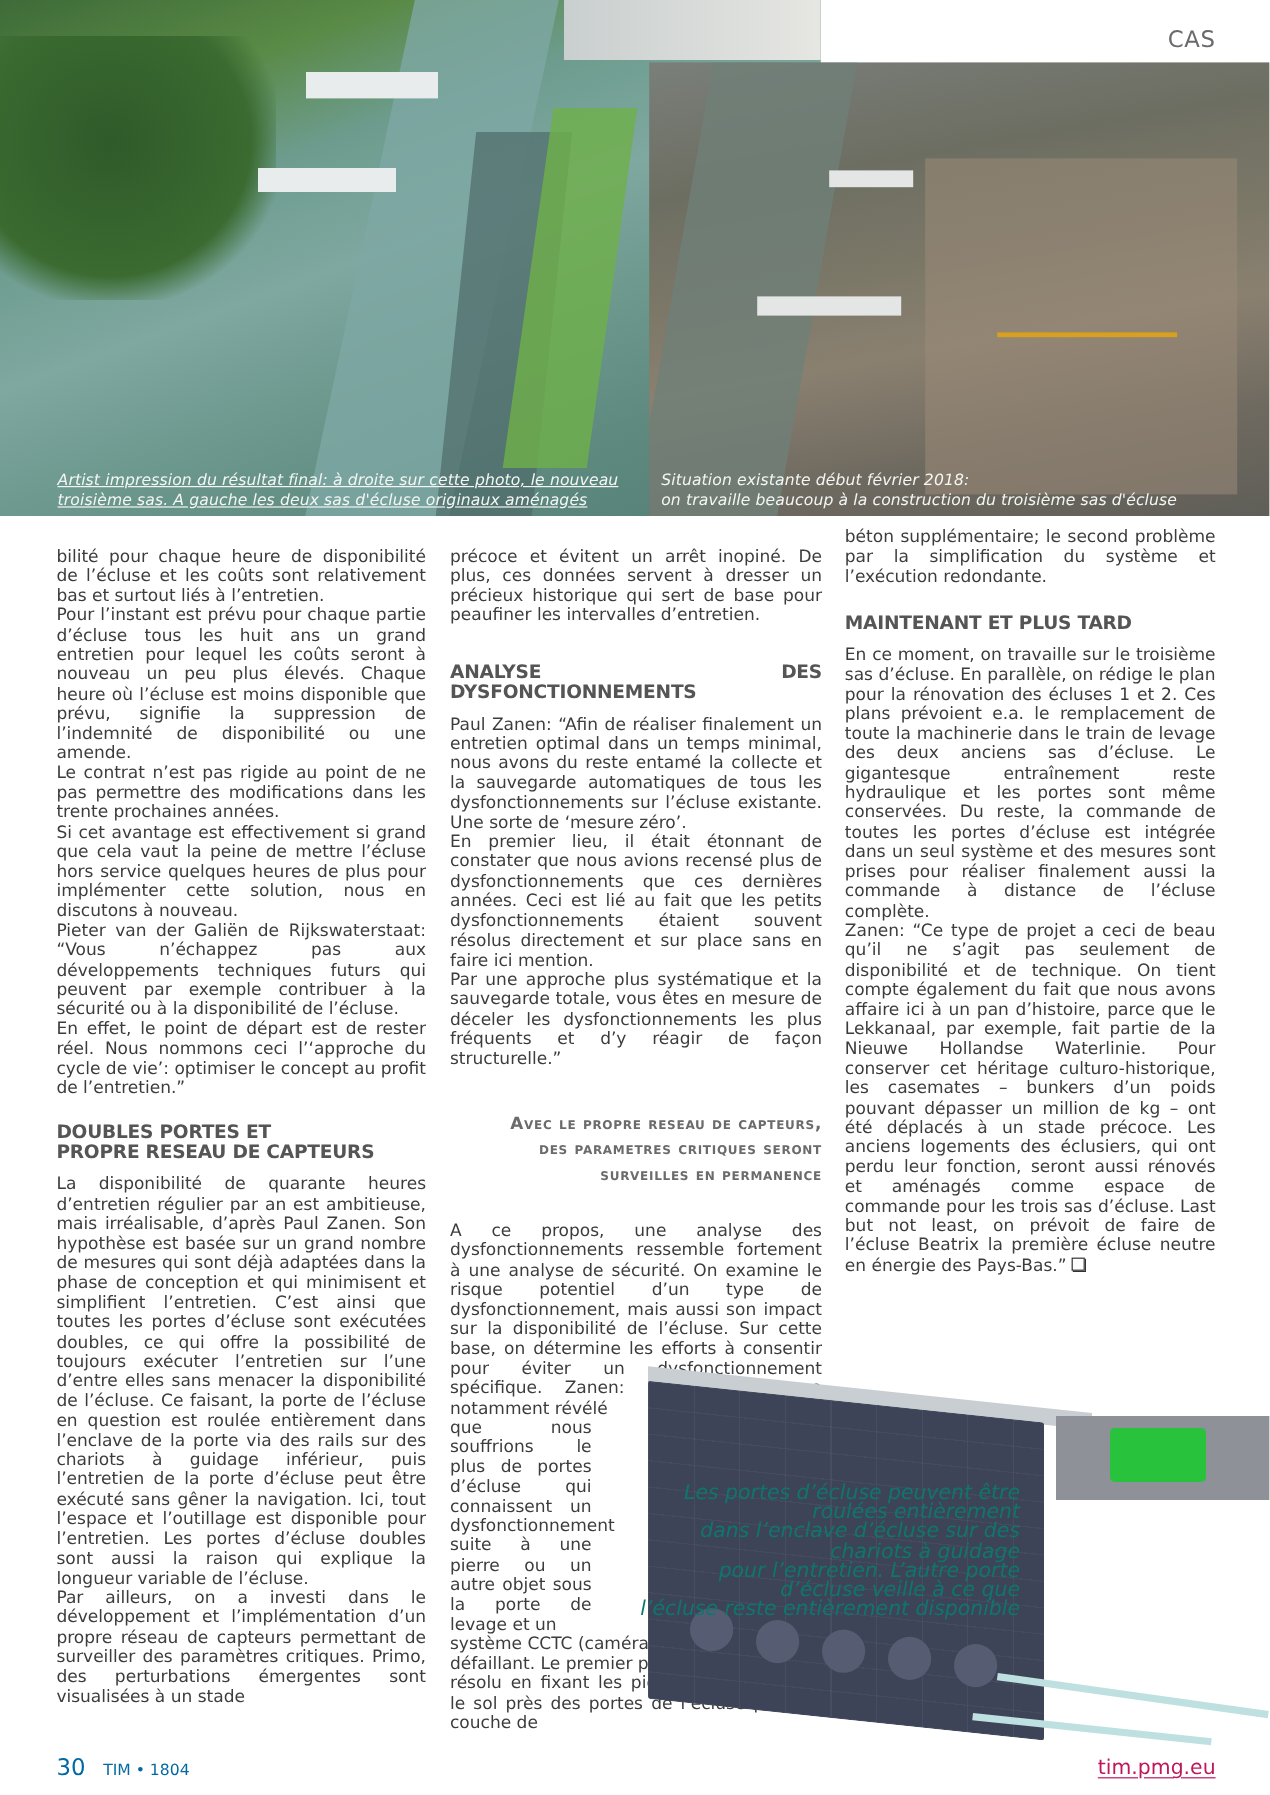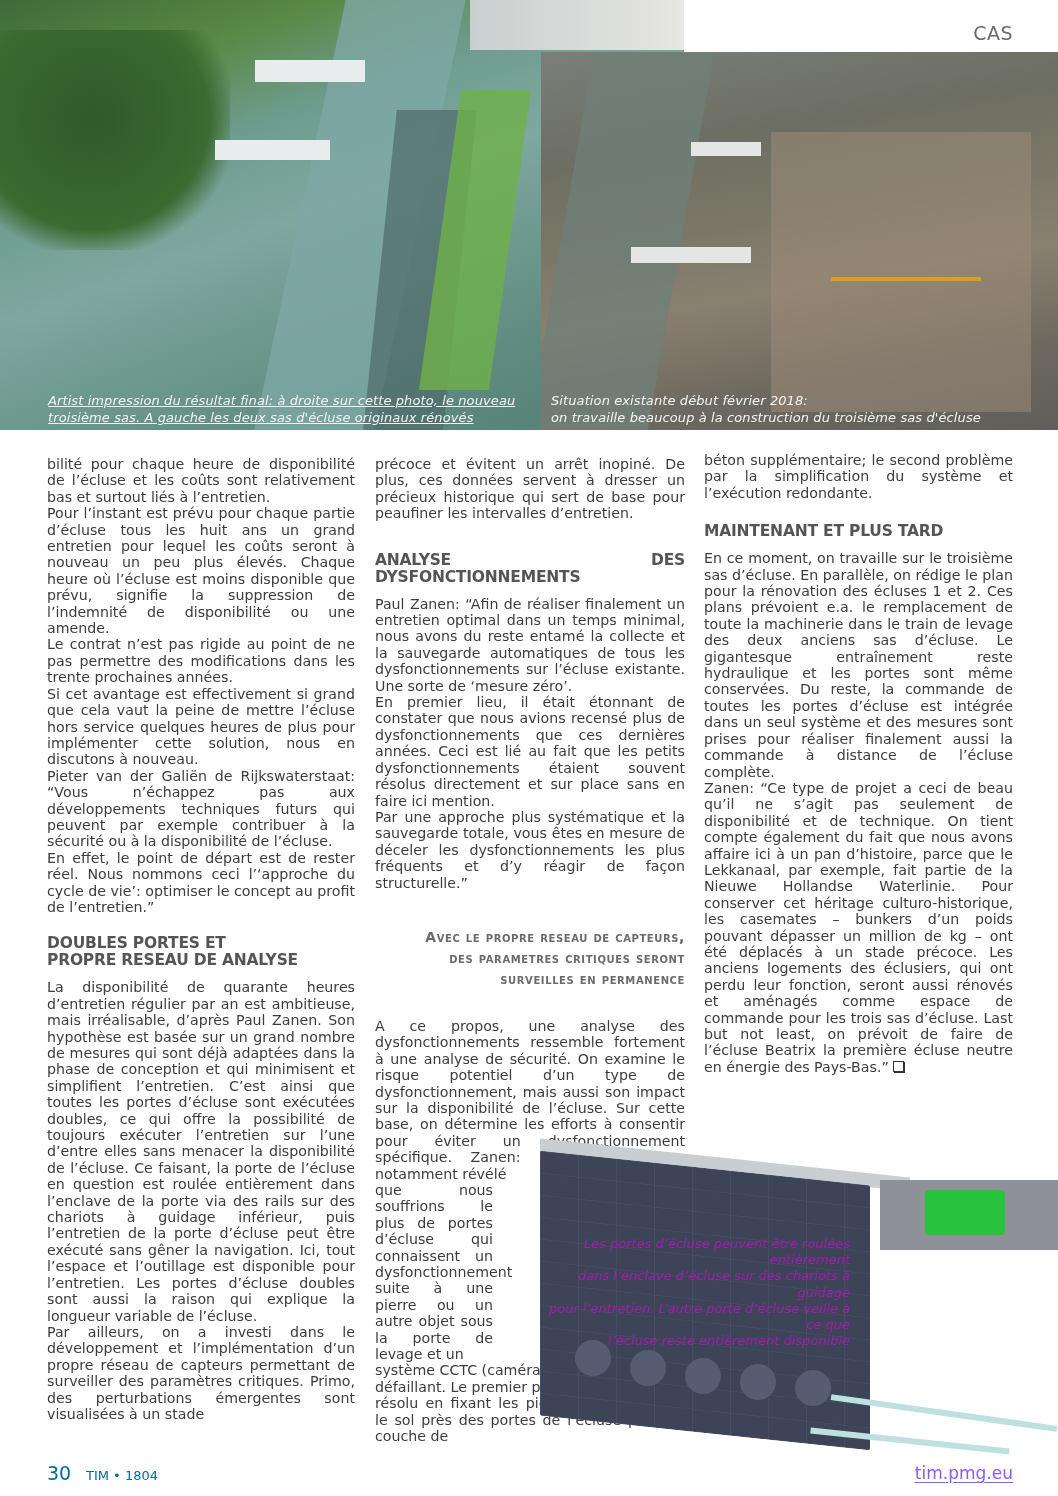--- a/index.html
+++ b/index.html
@@ -34,21 +34,21 @@
   .caption { font-style: italic; color: #f4f6f4; font-size: 13px; line-height: 17px;
              font-weight: 300; letter-spacing: 0.1px; }
   .cap-left { left: 48px; top: 392px; text-decoration: underline; }
   .cap-right { left: 551px; top: 392px; }
 
   
   .col { font-size: 14.2px; line-height: 16.4px; text-align: justify; }
   .col p { margin: 0; }
   .col1 { left: 47px; top: 456px; width: 308px; }
   .col2 { left: 375px; top: 456px; width: 310px; }
-  .col3 { left: 704px; top: 452px; width: 309px; }
+  .col3 { left: 704px; top: 440px; width: 309px; }
 
   h2.heading { font-size: 15.5px; line-height: 17px; font-weight: bold; color: #555;
                margin: 20px 0 10px 0; letter-spacing: -0.2px; }
 
   .pullquote { font-variant: small-caps; font-weight: bold; color: #6b6b6b; text-align: right;
                font-size: 14px; line-height: 21px; margin: 36px 0 28px 0; letter-spacing: 0.6px; }
 
   .narrow { width: 118px; text-align: justify; }
 
   
@@ -57,46 +57,46 @@
      transform: skewY(6deg); border-radius: 2px;
      background-image: repeating-linear-gradient(90deg, rgba(255,255,255,0.05) 0 1px, transparent 1px 38px),
                        repeating-linear-gradient(0deg, rgba(255,255,255,0.04) 0 1px, transparent 1px 22px); }
   .gate-top { left: 40px; top: 8px; width: 370px; height: 14px; background: #c9ced3; transform: skewY(6deg); }
   .circle { width: 36px; height: 36px; border-radius: 50%; background: #565d73; top: 190px; }
   .arm { left: 380px; top: 30px; width: 178px; height: 70px; background: #8e9197; }
   .green { left: 425px; top: 40px; width: 80px; height: 45px; background: #29c23c; border-radius: 4px; }
   .rail1 { left: 330px; top: 260px; width: 228px; height: 6px; background: #bfe0e0; transform: rotate(8deg); }
   .rail2 { left: 310px; top: 288px; width: 200px; height: 6px; background: #bfe0e0; transform: rotate(6deg); }
   .render-caption { right: 208px; top: 1236px; width: 320px; text-align: right; font-style: italic;
-     color: #a21caf; font-size: 13px; line-height: 16.2px; }
+     color: #0f766e; font-size: 17px; line-height: 16.2px; }
 
   
   .footer-left { left: 47px; top: 1462px; font-size: 15px; color: #0369a1; }
   .footer-left .page-num { font-size: 19px; margin-right: 10px; }
   .footer-left .mag { font-size: 13px; }
-  .footer-right { right: 45px; top: 1463px; font-size: 17px; color: #8b5cf6; text-decoration: underline; text-underline-offset: 3px; }
+  .footer-right { right: 45px; top: 1463px; font-size: 17px; color: #be185d; text-decoration: underline; text-underline-offset: 3px; }
   .end-mark { display: inline-block; width: 9px; height: 9px; border: 1.5px solid #333; margin-left: 4px; box-shadow: 1px 1px 0 #333; }
 </style>
 </head>
 <body>
 
 <div class="abs section-label">CAS</div>
 
 <div class="abs photo-left">
   <div class="abs strip-top"></div>
   <div class="abs trees"></div>
   <div class="abs canal"></div>
   <div class="abs canal2"></div>
   <div class="abs lawn"></div>
   <div class="abs gate1"></div>
   <div class="abs gate2"></div>
 </div>
 <div class="abs caption cap-left">
   <div>Artist impression du résultat final: à droite sur cette photo, le nouveau</div>
-  <div>troisième sas. A gauche les deux sas d'écluse originaux rénovés</div>
+  <div>troisième sas. A gauche les deux sas d'écluse originaux aménagés</div>
 </div>
 
 <div class="abs photo-right">
   <div class="abs water"></div>
   <div class="abs site"></div>
   <div class="abs gateA"></div>
   <div class="abs gateB"></div>
   <div class="abs crane"></div>
 </div>
 <div class="abs caption cap-right">
@@ -106,21 +106,21 @@
 
 <div class="abs col col1">
   <p>bilité pour chaque heure de disponibilité de l’écluse et les coûts sont relativement bas et surtout liés à l’entretien.</p>
   <p>Pour l’instant est prévu pour chaque partie d’écluse tous les huit ans un grand entretien pour lequel les coûts seront à nouveau un peu plus élevés. Chaque heure où l’écluse est moins disponible que prévu, signifie la suppression de l’indemnité de disponibilité ou une amende.</p>
   <p>Le contrat n’est pas rigide au point de ne pas permettre des modifications dans les trente prochaines années.</p>
   <p>Si cet avantage est effectivement si grand que cela vaut la peine de mettre l’écluse hors service quelques heures de plus pour implémenter cette solution, nous en discutons à nouveau.</p>
   <p>Pieter van der Galiën de Rijkswaterstaat: “Vous n’échappez pas aux développements techniques futurs qui peuvent par exemple contribuer à la sécurité ou à la disponibilité de l’écluse.</p>
   <p>En effet, le point de départ est de rester réel. Nous nommons ceci l’‘approche du cycle de vie’: optimiser le concept au profit de l’entretien.”</p>
   <h2 class="heading">
     <span>DOUBLES PORTES ET</span><br>
-    <span>PROPRE RESEAU DE ANALYSE</span>
+    <span>PROPRE RESEAU DE CAPTEURS</span>
   </h2>
   <p>La disponibilité de quarante heures d’entretien régulier par an est ambitieuse, mais irréalisable, d’après Paul Zanen. Son hypothèse est basée sur un grand nombre de mesures qui sont déjà adaptées dans la phase de conception et qui minimisent et simplifient l’entretien. C’est ainsi que toutes les portes d’écluse sont exécutées doubles, ce qui offre la possibilité de toujours exécuter l’entretien sur l’une d’entre elles sans menacer la disponibilité de l’écluse. Ce faisant, la porte de l’écluse en question est roulée entièrement dans l’enclave de la porte via des rails sur des chariots à guidage inférieur, puis l’entretien de la porte d’écluse peut être exécuté sans gêner la navigation. Ici, tout l’espace et l’outillage est disponible pour l’entretien. Les portes d’écluse doubles sont aussi la raison qui explique la longueur variable de l’écluse.</p>
   <p>Par ailleurs, on a investi dans le développement et l’implémentation d’un propre réseau de capteurs permettant de surveiller des paramètres critiques. Primo, des perturbations émergentes sont visualisées à un stade</p>
 </div>
 
 <div class="abs col col2">
   <p>précoce et évitent un arrêt inopiné. De plus, ces données servent à dresser un précieux historique qui sert de base pour peaufiner les intervalles d’entretien.</p>
   <h2 class="heading" style="margin-top:30px;">ANALYSE DES DYSFONCTIONNEMENTS</h2>
   <p>Paul Zanen: “Afin de réaliser finalement un entretien optimal dans un temps minimal, nous avons du reste entamé la collecte et la sauvegarde automatiques de tous les dysfonctionnements sur l’écluse existante. Une sorte de ‘mesure zéro’.</p>
   <p>En premier lieu, il était étonnant de constater que nous avions recensé plus de dysfonctionnements que ces dernières années. Ceci est lié au fait que les petits dysfonctionnements étaient souvent résolus directement et sur place sans en faire ici mention.</p>

